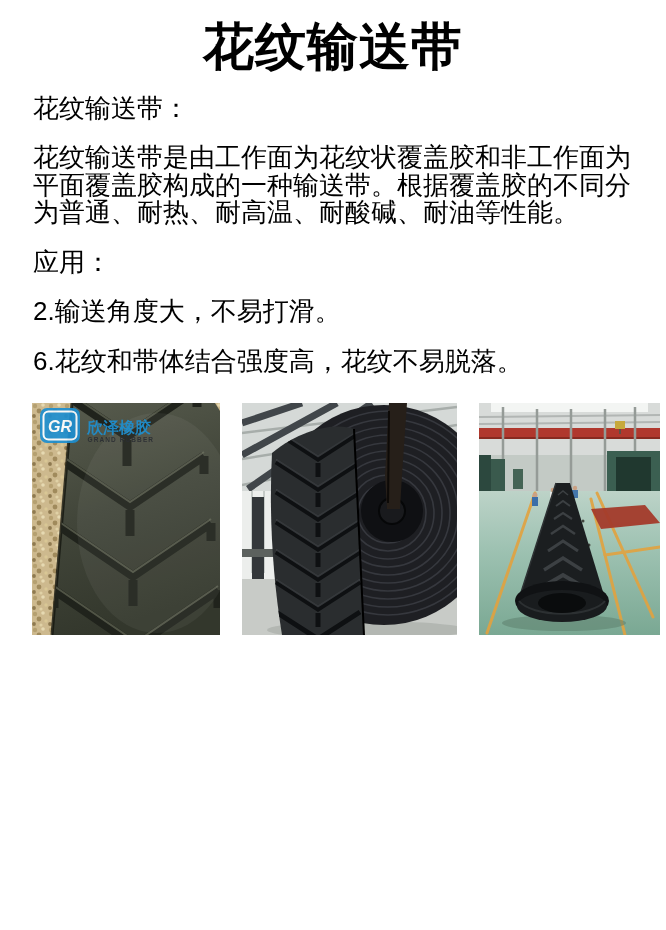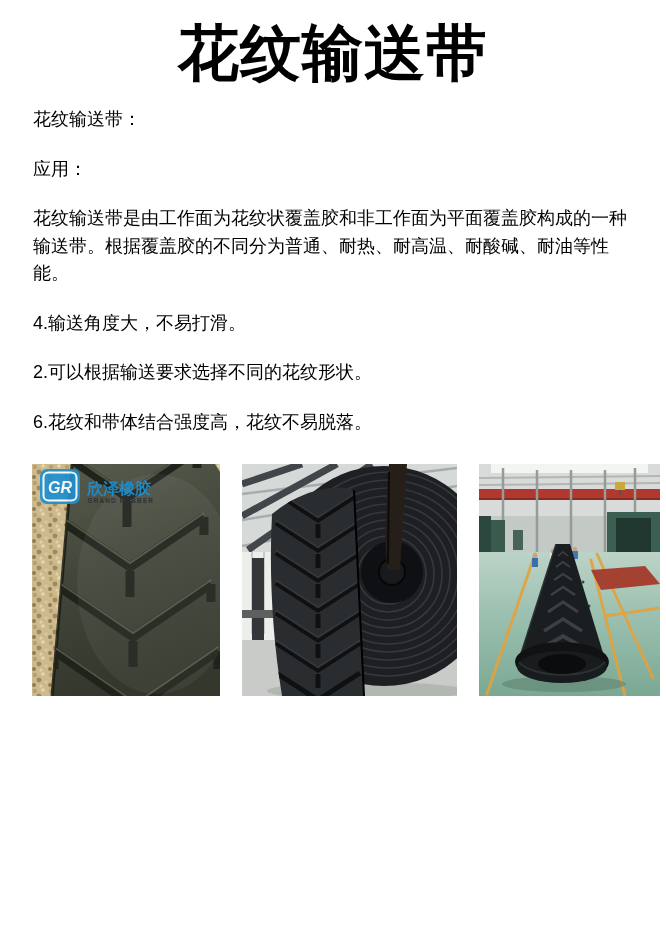--- a/index.html
+++ b/index.html
@@ -1,38 +1,37 @@
 <!DOCTYPE html>
 <html style="--text: #000000; --background: #ffffff; --brand_blue: #1e8fd0; --gravel: #cdb98e; --belt_olive: #42463a; --roll_black: #1e1f23; --floor_green: #8fb7a5; --line_orange: #e2a23f; --crane_red: #b0382e;"><head>
 <meta charset="utf-8">
 <style>
   html,body{margin:0;padding:0;background:var(--background,#fff);}
   body{width:666px;height:930px;overflow:hidden;color:var(--text,#000);
        font-family:"Liberation Sans",sans-serif;}
-  .title{margin:18px 0 16px;text-align:center;font-size:61px;line-height:1.15;
+  .title{margin:18px 0 16px;text-align:center;font-size:51px;line-height:1.15;
          font-weight:700;letter-spacing:1px;}
-  .content{padding:0 33px;font-size:18px;line-height:27.5px;}
+  .content{padding:0 33px;font-size:26px;line-height:27.5px;}
   .content p{margin:22px 0 0;}
   .content p.first{margin-top:18px;}
   .photos{display:flex;gap:22px;padding:0 32px;margin-top:28px;}
   .photo{display:block;flex:0 0 auto;background:#888;}
 </style>
 </head>
 <body>
 
 <div class="page">
 
   <h1 class="title">花纹输送带</h1>
 
   <div class="content">
     <p class="first">花纹输送带：</p>
+    <p>花纹输送带是由工作面为花纹状覆盖胶和非工作面为平面覆盖胶构成的一种输送带。根据覆盖胶的不同分为普通、耐热、耐高温、耐酸碱、耐油等性能。</p>
     <p>应用：</p>
-    <p>花纹输送带是由工作面为花纹状覆盖胶和非工作面为平面覆盖胶构成的一种输送带。根据覆盖胶的不同分为普通、耐热、耐高温、耐酸碱、耐油等性能。</p>
-    <p>4.输送角度大，不易打滑。</p>
-    <p>2.可以根据输送要求选择不同的花纹形状。</p>
+    <p>2.输送角度大，不易打滑。</p>
     <p>6.花纹和带体结合强度高，花纹不易脱落。</p>
   </div>
 
   <div class="photos">
 
     <svg class="photo" width="188" height="232" viewBox="0 0 188 232">
       <defs>
         <pattern id="gravel" width="16" height="16" patternUnits="userSpaceOnUse">
           <rect width="16" height="16" fill="#cdb98e"></rect>
           <circle cx="3" cy="3" r="2.2" fill="#b5a070"></circle>

